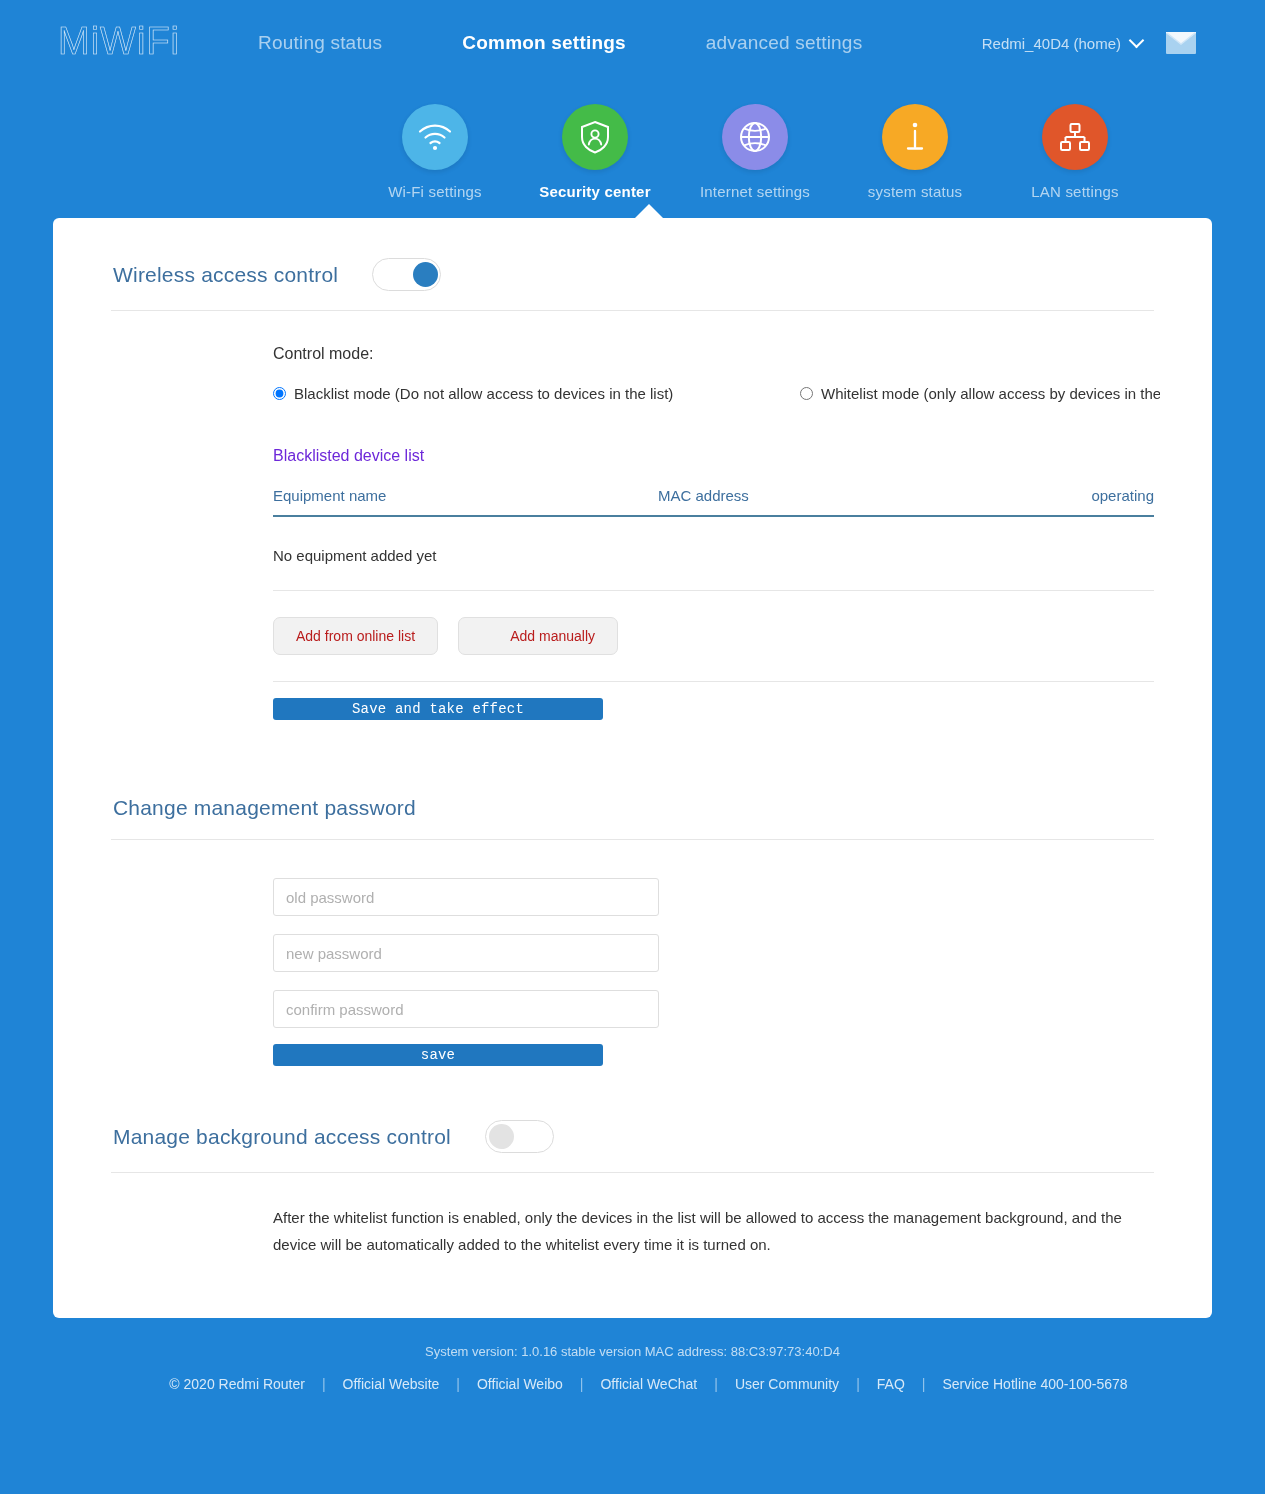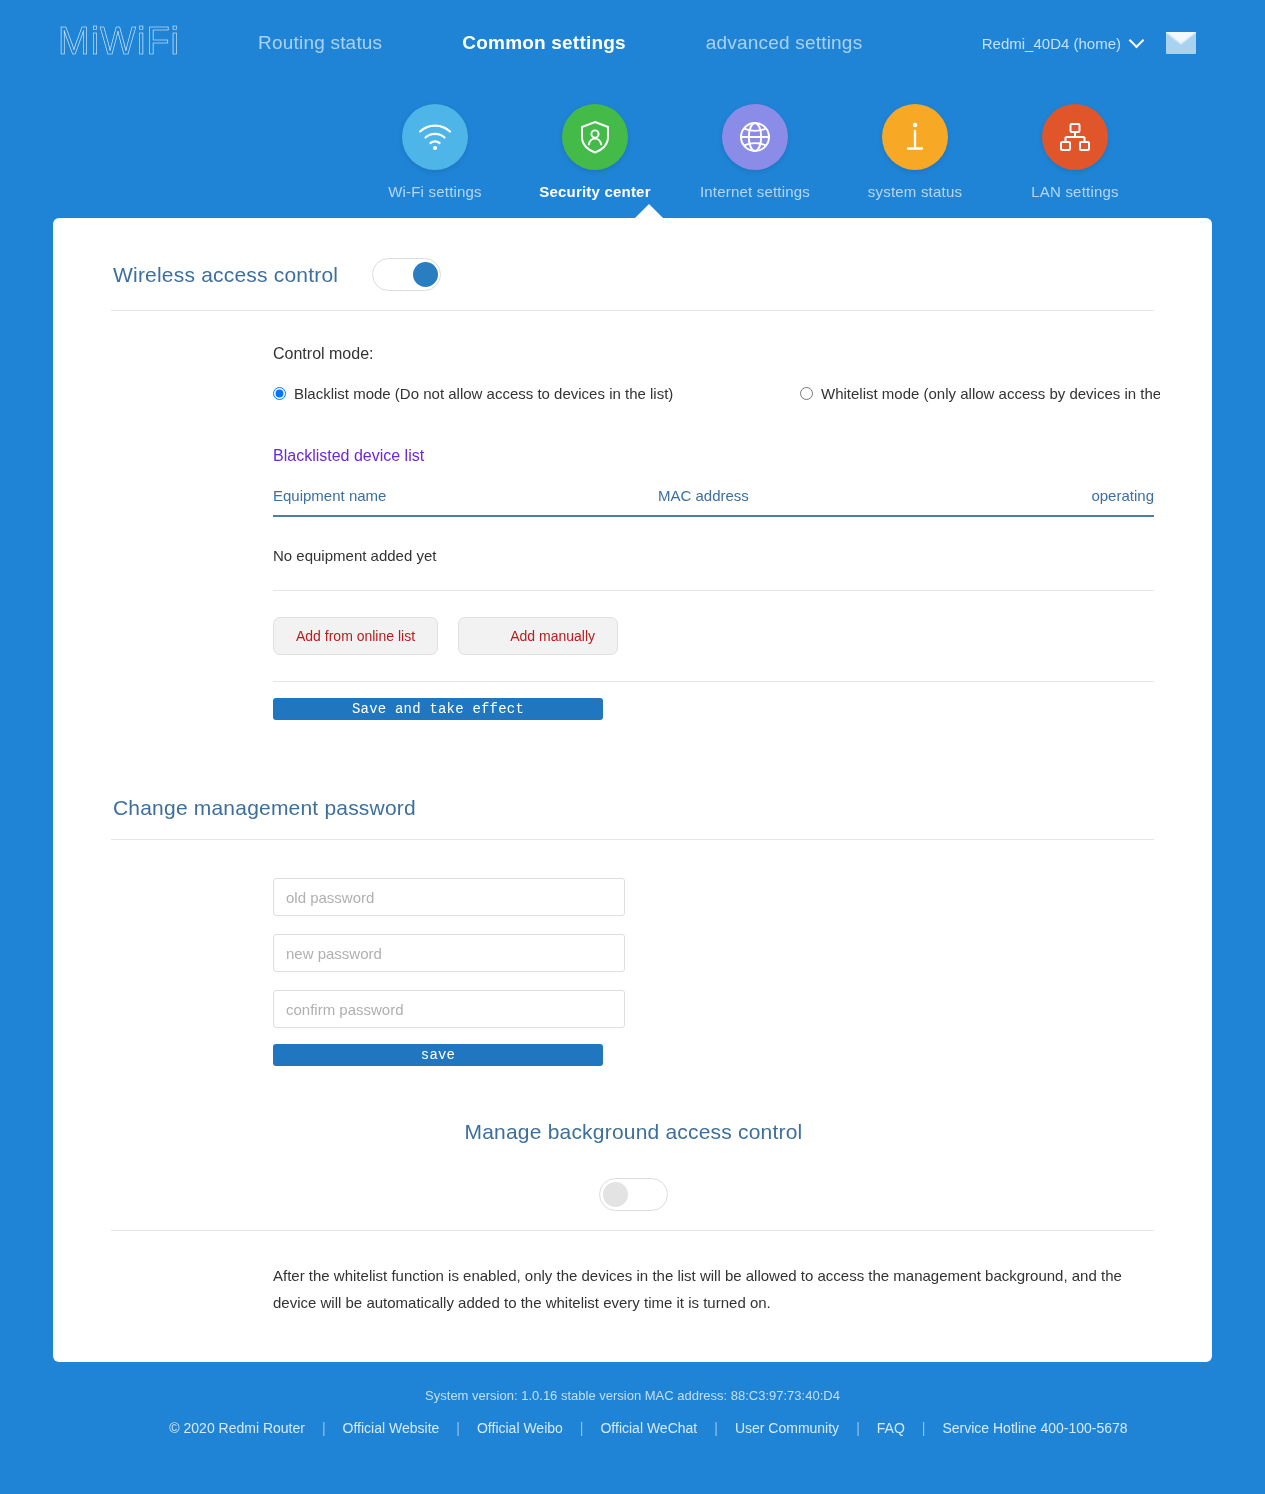--- a/index.html
+++ b/index.html
@@ -252,21 +252,21 @@
     width: 330px;
     height: 22px;
     margin-top: 16px;
     cursor: pointer;
     font-family: Liberation Mono, monospace;
     letter-spacing: .2px;
   }
 
   .pw-input {
     display: block;
-    width: 352px;
+    width: 386px;
     height: 38px;
     border: 1px solid #dedede;
     border-radius: 3px;
     padding: 0 12px;
     font-size: 15px;
     color: #333333;
     margin-top: 18px;
     outline: none;
     font-family: "Liberation Sans", sans-serif;
     background: #ffffff;
@@ -276,21 +276,21 @@
 
   .note {
     font-size: 15px;
     color: #333333;
     line-height: 27px;
     margin-top: 31px;
     max-width: 890px;
   }
 
   .sec-gap-top { margin-top: 70px; }
-  .sec-gap-top2 { margin-top: 48px; flex-direction: column; }
+  .sec-gap-top2 { margin-top: 48px; }
 
   
   .footer {
     padding: 26px 0 22px 0;
     text-align: center;
   }
   .sysver {
     font-size: 13px;
     color: rgba(255,255,255,0.72);
   }

